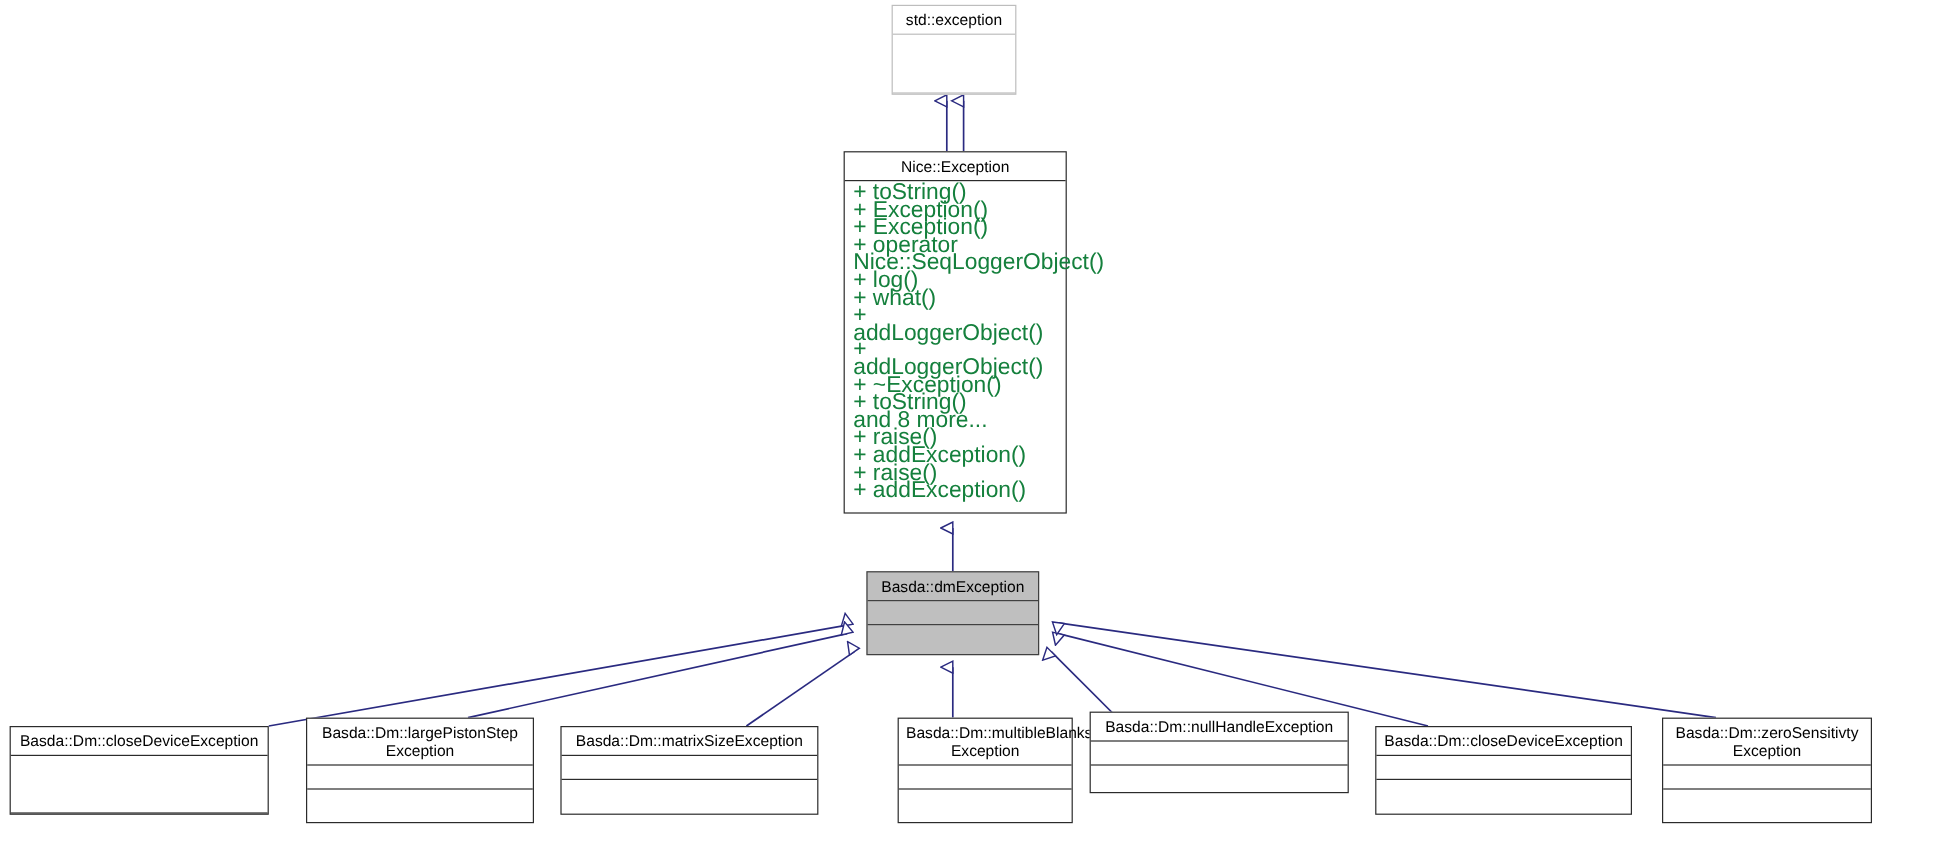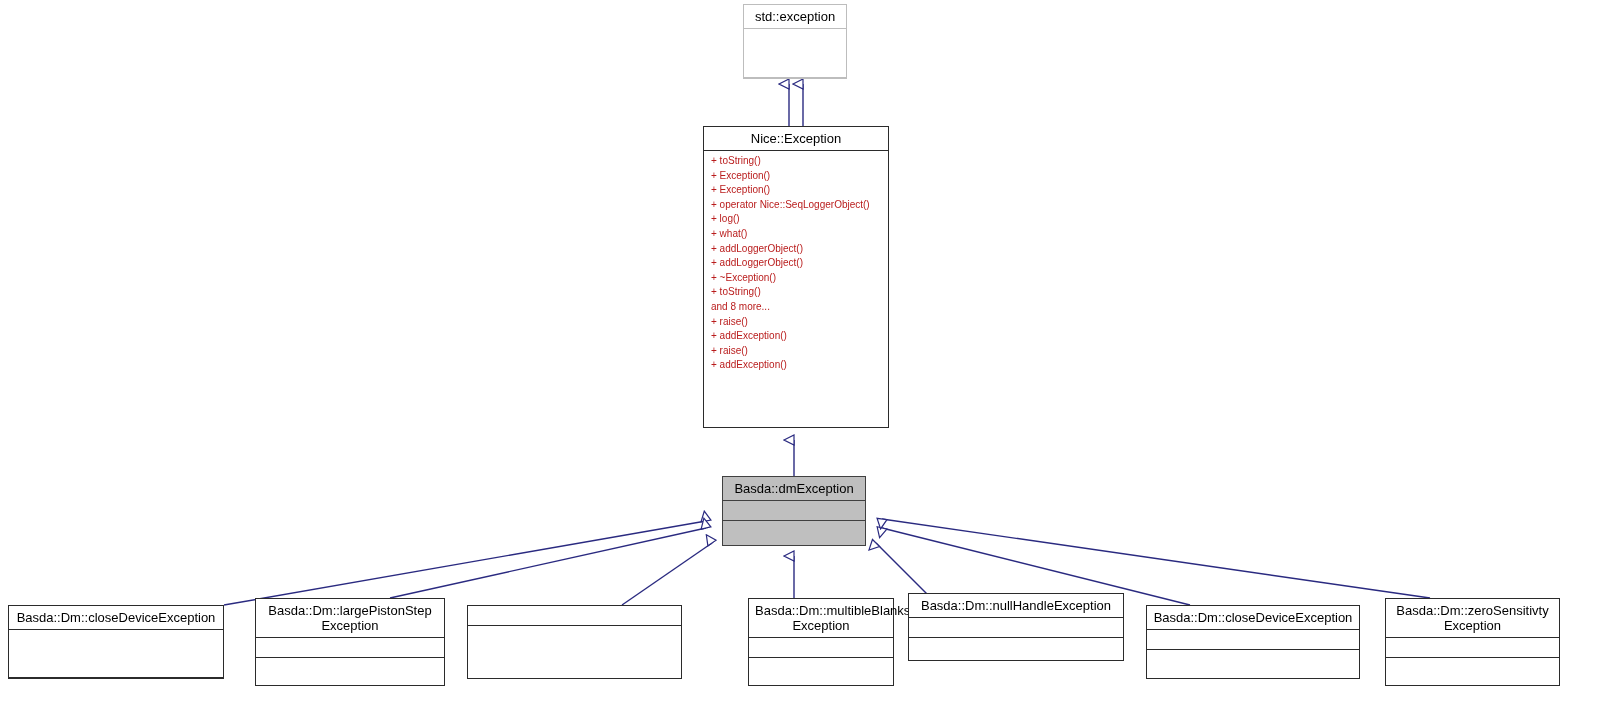--- a/index.html
+++ b/index.html
@@ -66,22 +66,22 @@
     flex: none;
   }
   .faded .node-attrs {
     border-bottom-color: #bdbdbd;
   }
   .highlight .node-attrs {
     border-bottom-color: #404040;
   }
   .node-ops {
     box-sizing: border-box;
-    font-size: 10px;
-    color: #b91c1c;
+    font-size: 19px;
+    color: #15803d;
     line-height: 14.6px;
     padding: 3px 6px 4px 7px;
     text-align: left;
     flex: 1 1 auto;
   }
   .member-line {
     white-space: pre-wrap;
   }
   .empty-compartment {
     height: 22px;
@@ -176,20 +176,21 @@
   </div>
 
   <div class="uml-node" style="left:255px; top:598px; width:190px; height:88px;">
     <div class="node-title">Basda::Dm::largePistonStep
 Exception</div>
     <div class="node-attrs empty-compartment-sm"></div>
     <div class="node-ops"></div>
   </div>
 
   <div class="uml-node" style="left:467px; top:605px; width:215px; height:74px;">
+    <div class="node-title">Basda::Dm::matrixSizeException</div>
     <div class="node-attrs empty-compartment-sm"></div>
     <div class="node-ops"></div>
   </div>
 
   <div class="uml-node" style="left:704px; top:598px; width:146px; height:88px;margin-left:44px;">
     <div class="node-title">Basda::Dm::multibleBlanks
 Exception</div>
     <div class="node-attrs empty-compartment-sm"></div>
     <div class="node-ops"></div>
   </div>

